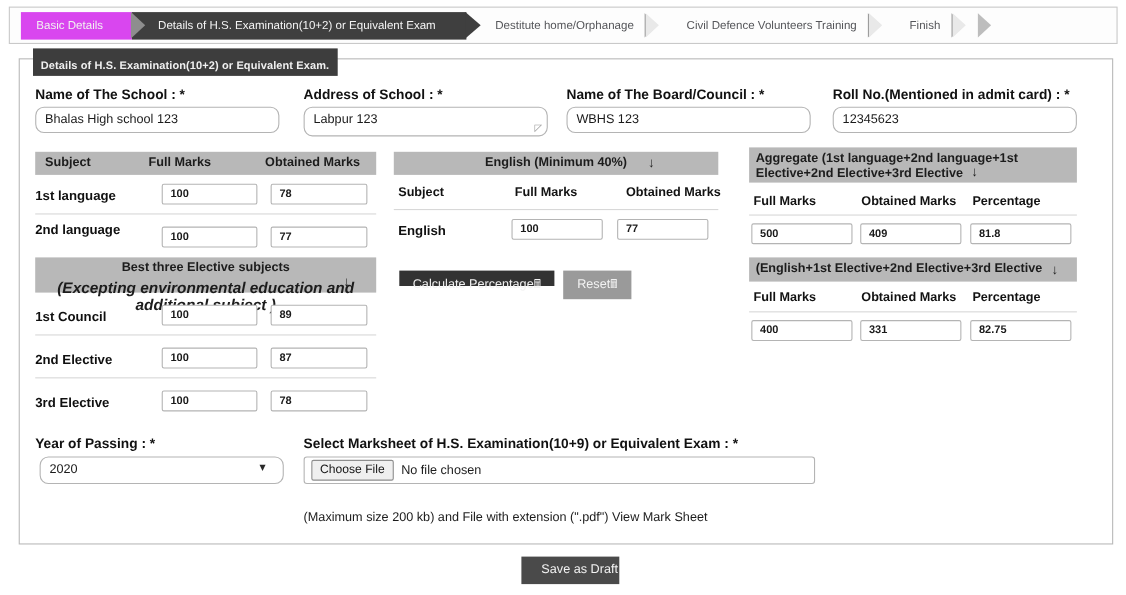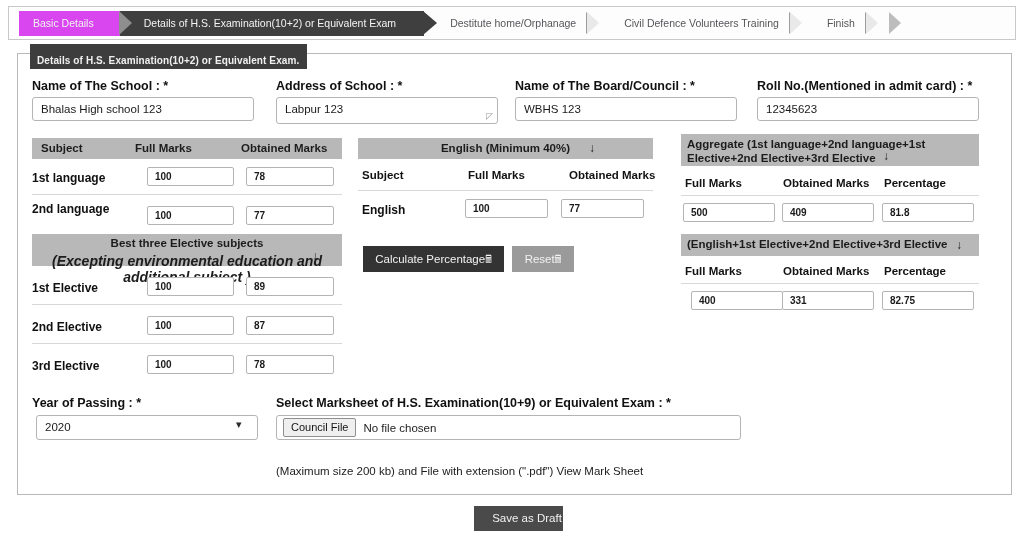--- a/index.html
+++ b/index.html
@@ -151,21 +151,21 @@
     position: absolute;
     font-size: 12.5px;
     font-weight: bold;
     color: #111;
     white-space: nowrap;
   }
   .inp {
     position: absolute;
     box-sizing: border-box;
     border: 1px solid #b4b4b4;
-    border-radius: 3px;
+    border-radius: 8px;
     background: #fff;
     font-family: "Liberation Sans", sans-serif;
     font-size: 11.5px;
     color: #1a1a1a;
     padding: 0 8px;
     height: 24px;
     line-height: 22px;
     overflow: hidden;
     white-space: nowrap;
   }
@@ -344,21 +344,21 @@
   <div class="rowname" style="left:14px; top:148px;">2nd language</div>
   <div class="inp small" style="left:129px; top:152px; width:87px;">100</div>
   <div class="inp small" style="left:228px; top:152px; width:88px;">77</div>
 
   <div class="bar" style="left:14px; top:180px; width:310px; height:32px;">
     <span class="bar-center" style="top:3px;">Best three Elective subjects</span>
     <span class="bar-center sub-note" style="top:19px;">(Excepting environmental education and additional subject )</span>
     <span class="bar-cell arrow-dn" style="left:280px; top:16px;">↓</span>
   </div>
 
-  <div class="rowname" style="left:14px; top:227px;">1st Elective</div>
+  <div class="rowname" style="left:14px; top:227px;">1st Council</div>
   <div class="inp small" style="left:129px; top:223px; width:87px;">100</div>
   <div class="inp small" style="left:228px; top:223px; width:88px;">89</div>
   <div class="rule" style="left:14px; top:250px; width:310px;"></div>
 
   <div class="rowname" style="left:14px; top:266px;">2nd Elective</div>
   <div class="inp small" style="left:129px; top:262px; width:87px;">100</div>
   <div class="inp small" style="left:228px; top:262px; width:88px;">87</div>
   <div class="rule" style="left:14px; top:289px; width:310px;"></div>
 
   <div class="rowname" style="left:14px; top:305px;">3rd Elective</div>
@@ -372,21 +372,21 @@
 
   <div class="colhead" style="left:344px; top:115px;">Subject</div>
   <div class="colhead" style="left:450px; top:115px;">Full Marks</div>
   <div class="colhead" style="left:551px; top:115px;">Obtained Marks</div>
   <div class="rule" style="left:340px; top:136px; width:295px;"></div>
 
   <div class="rowname" style="left:344px; top:149px;">English</div>
   <div class="inp small" style="left:447px; top:145px; width:83px;">100</div>
   <div class="inp small" style="left:543px; top:145px; width:83px;">77</div>
 
-  <div class="btn btn-dark" style="left:345px; top:192px; width:141px; height:26px; line-height:26px;">
+  <div class="btn btn-dark" style="left:345px; top:192px; width:141px; height:14px; line-height:26px;">
     <span>Calculate Percentage</span><span class="calc-glyph">🖩</span>
   </div>
   <div class="btn btn-grey" style="left:494px; top:192px; width:62px; height:26px; line-height:26px;">
     <span>Reset</span><span class="calc-glyph">🖩</span>
   </div>
 
   <div class="bar" style="left:663px; top:80px; width:298px; height:32px;">
     <span class="bar-cell" style="left:6px; top:3px; white-space:normal; width:258px; line-height:14px;">Aggregate (1st language+2nd language+1st Elective+2nd Elective+3rd Elective</span>
     <span class="bar-cell arrow-dn" style="left:202px; top:16px;">↓</span>
   </div>
@@ -403,31 +403,31 @@
   <div class="bar" style="left:663px; top:180px; width:298px; height:22px;">
     <span class="bar-cell" style="left:6px; top:4px;">(English+1st Elective+2nd Elective+3rd Elective</span>
     <span class="bar-cell arrow-dn" style="left:275px; top:5px;">↓</span>
   </div>
 
   <div class="colhead" style="left:667px; top:211px;">Full Marks</div>
   <div class="colhead" style="left:765px; top:211px;">Obtained Marks</div>
   <div class="colhead" style="left:866px; top:211px;">Percentage</div>
   <div class="rule" style="left:663px; top:229px; width:298px;"></div>
 
-  <div class="inp small" style="left:665px; top:237px; width:92px;margin-left:8px;">400</div>
+  <div class="inp small" style="left:665px; top:237px; width:92px;">400</div>
   <div class="inp small" style="left:764px; top:237px; width:92px;">331</div>
   <div class="inp small" style="left:864px; top:237px; width:92px;">82.75</div>
 
   <div class="lbl" style="left:14px; top:342px;">Year of Passing : *</div>
   <div class="inp" style="left:18px; top:361px; width:222px; height:25px;">2020</div>
   <div class="caret" style="left:218px; top:364px;">▾</div>
 
   <div class="lbl" style="left:258px; top:342px;">Select Marksheet of H.S. Examination(10+9) or Equivalent Exam : *</div>
   <div class="filebox" style="left:258px; top:361px; width:465px;">
-    <span class="choose-btn">Council File</span>
+    <span class="choose-btn">Choose File</span>
     <span class="file-status">No file chosen</span>
   </div>
   <div class="hint" style="left:258px; top:411px;">(Maximum size 200 kb) and File with extension (".pdf") View Mark Sheet</div>
 
 </div>
 
 <div class="btn btn-save" style="left:474px; top:506px; width:89px; height:25px; line-height:25px;">
   <span>Save as Draft</span>
 </div>
 

